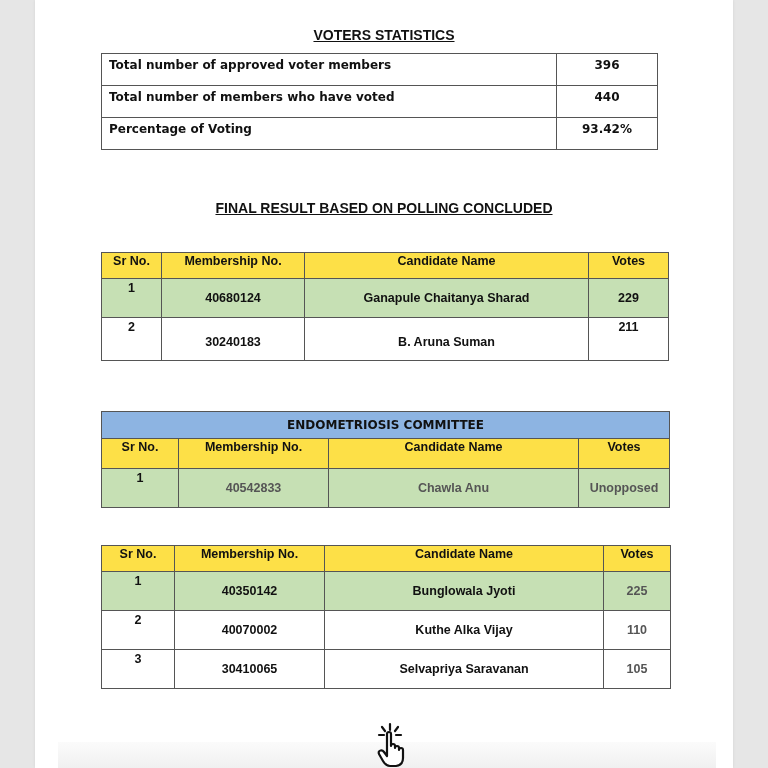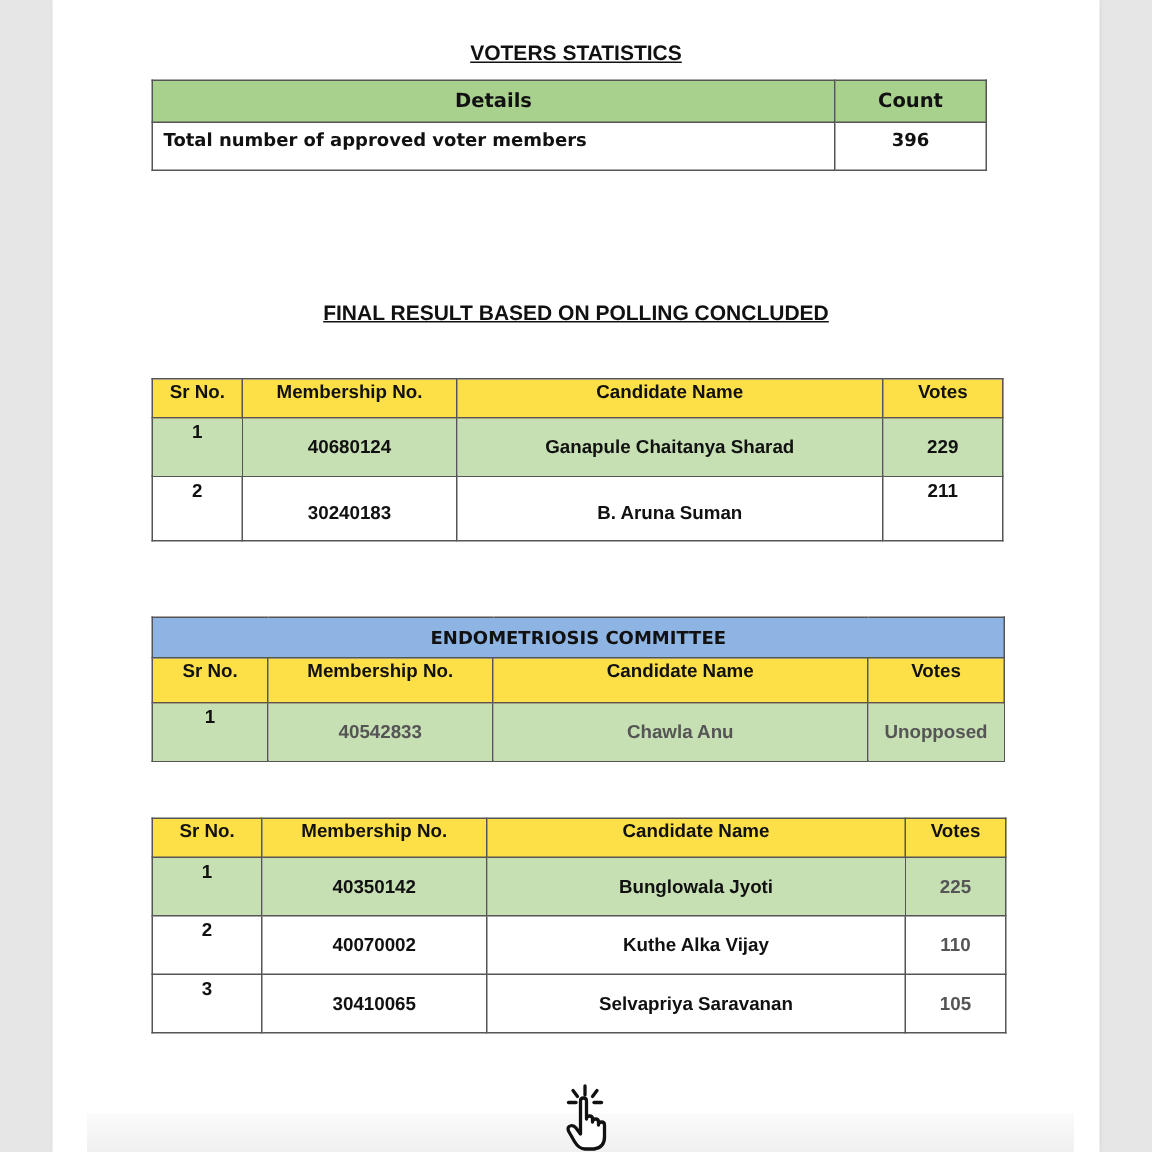--- a/index.html
+++ b/index.html
@@ -70,27 +70,31 @@
 <div class="page"></div>
 
 <div class="title" style="top:27px;">VOTERS STATISTICS</div>
 
 <table class="stats">
   <colgroup>
       <col style="width:455px">
       <col style="width:101px">
     </colgroup>
   <tbody>
-      <tr>
-    <th>Details</th>
-    <th>Count</th>
-  </tr>
   <tr>
     <td class="detail">Total number of approved voter members</td>
     <td class="count">396</td>
+  </tr>
+  <tr>
+    <td class="detail">Total number of members who have voted</td>
+    <td class="count">440</td>
+  </tr>
+  <tr>
+    <td class="detail">Percentage of Voting</td>
+    <td class="count">93.42%</td>
   </tr>
 </tbody>
   </table>
 
 <div class="title" style="top:200px;">FINAL RESULT BASED ON POLLING CONCLUDED</div>
 
 <table class="committee t1">
   <colgroup>
       <col style="width:60px">
       <col style="width:143px">

